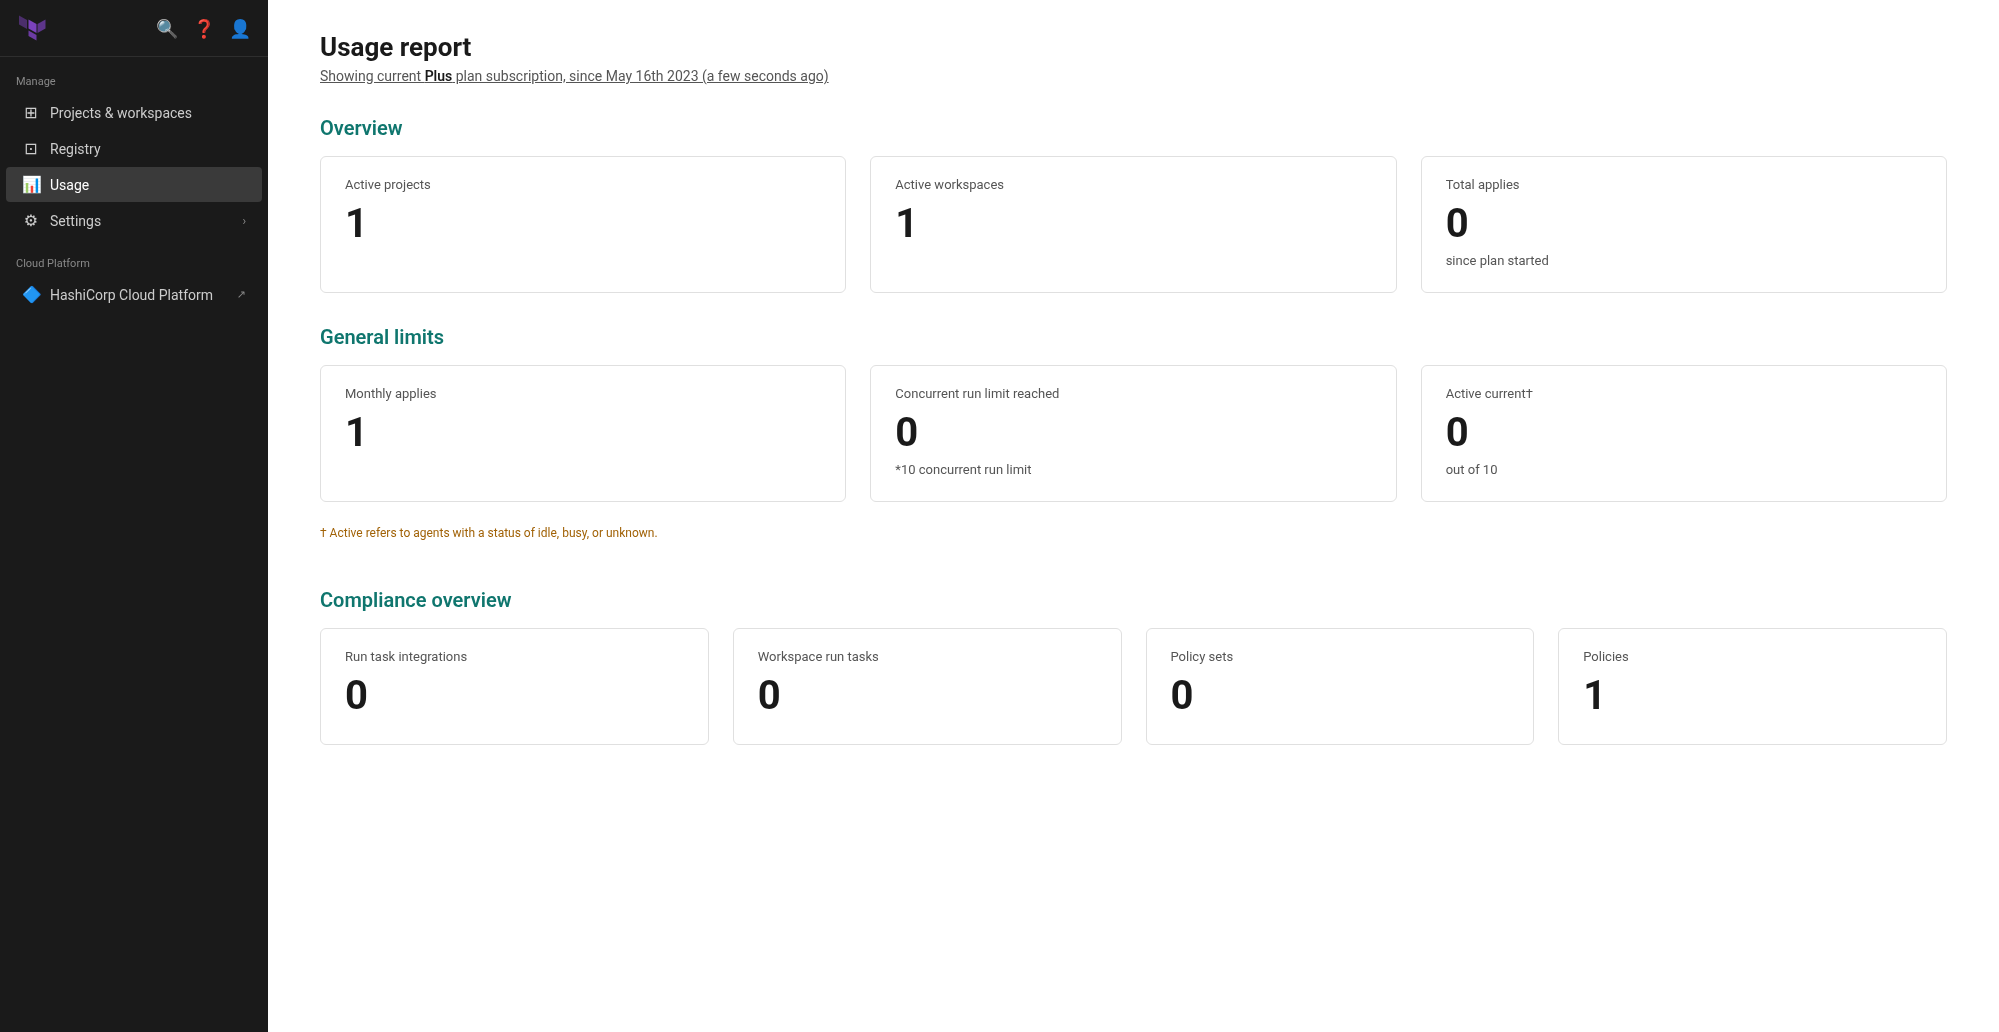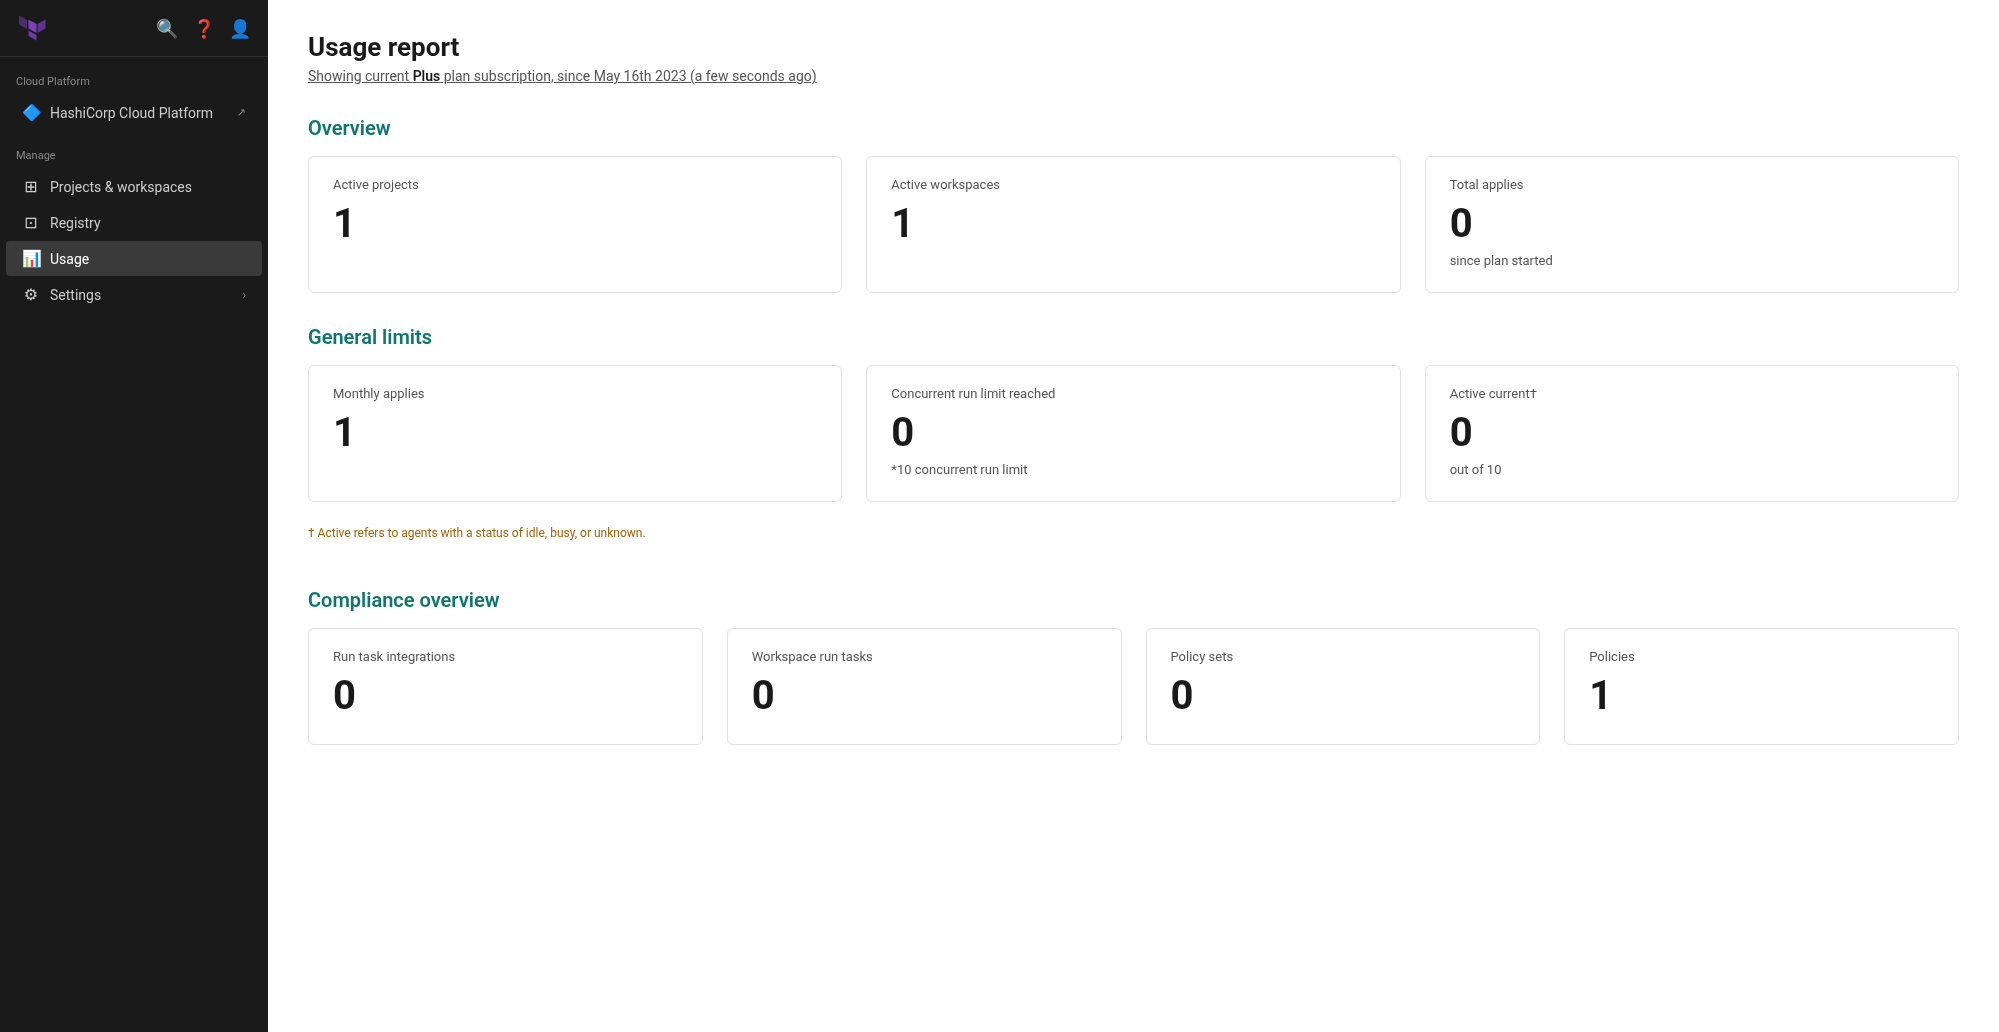--- a/index.html
+++ b/index.html
@@ -95,21 +95,21 @@
     .sidebar-item .ext-icon {
       margin-left: auto;
       font-size: 11px;
       color: #888;
     }
 
     
     #main {
       flex: 1;
       overflow-y: auto;
-      padding: 32px 40px;
+      padding: 32px 52px;
       background: #fff;
     }
 
     .page-title {
       font-size: 26px;
       font-weight: 700;
       color: #1a1a1a;
       margin-bottom: 6px;
     }
 
@@ -193,53 +193,53 @@
       </svg>
     </div>
     <div class="sidebar-icons">
       <span>🔍</span>
       <span>❓</span>
       <span>👤</span>
     </div>
   </div>
 
   <div>
+    <div class="sidebar-section-label">Manage</div>
+
+    <div class="sidebar-item">
+      <span class="item-icon">⊞</span>
+      <span>Projects &amp; workspaces</span>
+    </div>
+
+    <div class="sidebar-item">
+      <span class="item-icon">⊡</span>
+      <span>Registry</span>
+    </div>
+
+    <div class="sidebar-item active">
+      <span class="item-icon">📊</span>
+      <span>Usage</span>
+    </div>
+
+    <div class="sidebar-item">
+      <span class="item-icon">⚙</span>
+      <span>Settings</span>
+      <span class="chevron">›</span>
+    </div>
+  </div>
+
+  <div>
     <div class="sidebar-section-label">Cloud Platform</div>
 
     <div class="sidebar-item">
       <span class="item-icon">🔷</span>
       <span>HashiCorp Cloud Platform</span>
       <span class="ext-icon">↗</span>
     </div>
   </div>
-
-  <div>
-    <div class="sidebar-section-label">Manage</div>
-
-    <div class="sidebar-item">
-      <span class="item-icon">⊞</span>
-      <span>Projects &amp; workspaces</span>
-    </div>
-
-    <div class="sidebar-item">
-      <span class="item-icon">⊡</span>
-      <span>Registry</span>
-    </div>
-
-    <div class="sidebar-item active">
-      <span class="item-icon">📊</span>
-      <span>Usage</span>
-    </div>
-
-    <div class="sidebar-item">
-      <span class="item-icon">⚙</span>
-      <span>Settings</span>
-      <span class="chevron">›</span>
-    </div>
-  </div>
 </nav>
 
 <main id="main">
 
   <h1 class="page-title">Usage report</h1>
   <p class="page-subtitle">
     <span>Showing current </span><strong>Plus</strong><span> plan subscription, since May 16th 2023 (a few seconds ago)</span>
   </p>
 
   <div class="section-block">

